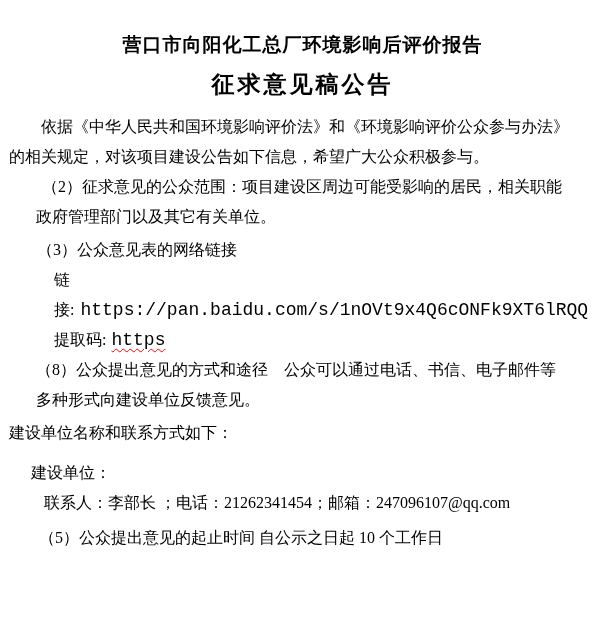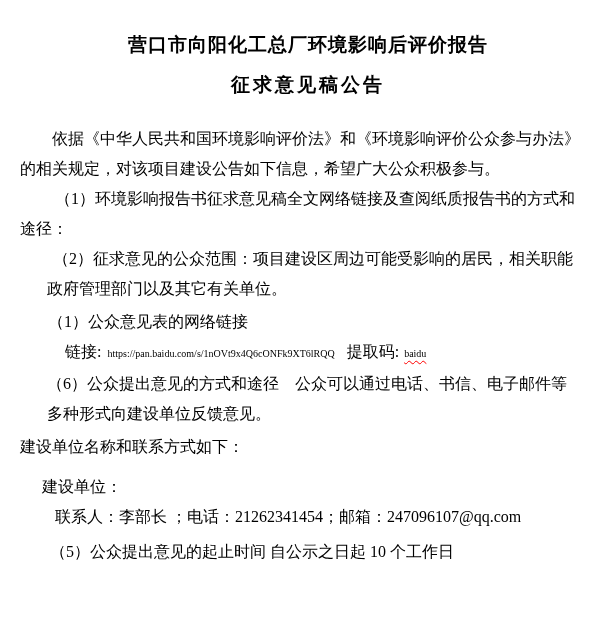--- a/index.html
+++ b/index.html
@@ -3,58 +3,58 @@
 <meta charset="utf-8">
 <style>
   * { box-sizing: border-box; }
   html, body { margin: 0; padding: 0; background: #ffffff; }
   .page {
     width: 612px;
     height: 634px;
     background: #ffffff;
     color: #000000;
     font-family: "Liberation Serif", "DejaVu Serif", serif;
-    padding: 34px 16px 0 20px;
+    padding: 34px 16px 0 9px;
     overflow: hidden;
   }
   .doc-title {
     margin: 0;
     font-size: 19px;
     font-weight: bold;
     text-align: center;
     line-height: 22px;
     letter-spacing: 1px;
   }
   .doc-subtitle {
     margin: 18px 0 0 0;
-    font-size: 19px;
+    font-size: 23px;
     font-weight: bold;
     text-align: center;
     line-height: 22px;
     letter-spacing: 3px;
   }
   p {
     margin: 0;
     font-size: 16px;
     line-height: 30px;
     white-space: pre-line;
   }
-  .intro        { margin-top: 28px; text-indent: 32px; }
+  .intro        { margin-top: 16px; text-indent: 32px; }
   .item-1       { text-indent: 35px; }
   .item-2       { margin-left: 27px; text-indent: 6px; }
   .item-3       { margin-top: 3px; text-indent: 28px; }
   .item-4       { margin-left: 27px; }
   .contact-intro{ margin-top: 3px; }
   .company-line { margin-top: 10px; margin-left: 22px; }
   .contact-line { margin-left: 35px; }
   .item-5       { margin-top: 5px; text-indent: 30px; }
   .link-line-2  { margin-left: 45px; }
   .sans {
-    font-family: Liberation Serif, serif;
-    font-size: 10px;
+    font-family: Liberation Mono, monospace;
+    font-size: 18px;
   }
   .url-1  { margin-left: 10px; margin-right: 14px; }
   .code-1 { margin-left: 6px; }
   .url-2  { margin-left: 6px; margin-right: 12px; }
   .code-2 { margin-left: 5px; }
   .squiggle {
     text-decoration: underline wavy #ff0000 1px;
     text-underline-offset: 3px;
   }
 </style>
@@ -63,32 +63,30 @@
 
 <div class="page">
 
   <h1 class="doc-title">营口市向阳化工总厂环境影响后评价报告</h1>
 
   <h2 class="doc-subtitle">征求意见稿公告</h2>
 
   <p class="intro">依据《中华人民共和国环境影响评价法》和《环境影响评价公众参与办法》
 的相关规定，对该项目建设公告如下信息，希望广大公众积极参与。</p>
 
-  <p class="item-1">（1）环境影响报告书征求意见稿全文网络链接及查阅纸质报告书的方式和
-途径：</p>
 
 
   <p class="item-2">（2）征求意见的公众范围：项目建设区周边可能受影响的居民，相关职能
 政府管理部门以及其它有关单位。</p>
 
-  <p class="item-3">（1）公众意见表的网络链接</p>
+  <p class="item-3">（3）公众意见表的网络链接</p>
 
-  <p class="link-line-2"><span>链接:</span><span class="sans url-2">https://pan.baidu.com/s/1nOVt9x4Q6cONFk9XT6lRQQ</span><span>提取码:</span><span class="sans code-2 squiggle">baidu</span></p>
+  <p class="link-line-2"><span>链接:</span><span class="sans url-2">https://pan.baidu.com/s/1nOVt9x4Q6cONFk9XT6lRQQ</span><span>提取码:</span><span class="sans code-2 squiggle">https</span></p>
 
-  <p class="item-4">（6）公众提出意见的方式和途径　公众可以通过电话、书信、电子邮件等
+  <p class="item-4">（8）公众提出意见的方式和途径　公众可以通过电话、书信、电子邮件等
 多种形式向建设单位反馈意见。</p>
 
   <p class="contact-intro">建设单位名称和联系方式如下：</p>
 
   <p class="company-line">建设单位：</p>
 
   <p class="contact-line">联系人：李部长 ；电话：21262341454；邮箱：247096107@qq.com</p>
 
   <p class="item-5">（5）公众提出意见的起止时间 自公示之日起 10 个工作日</p>
 

